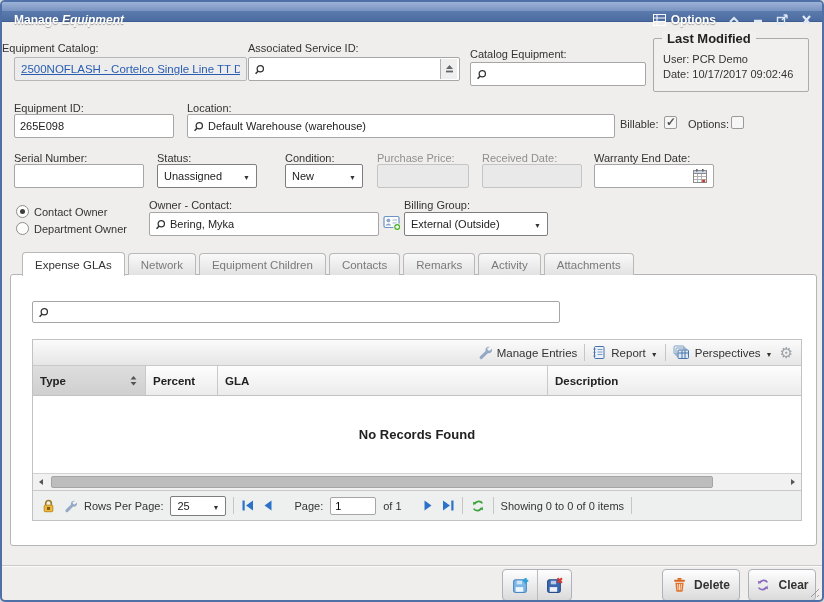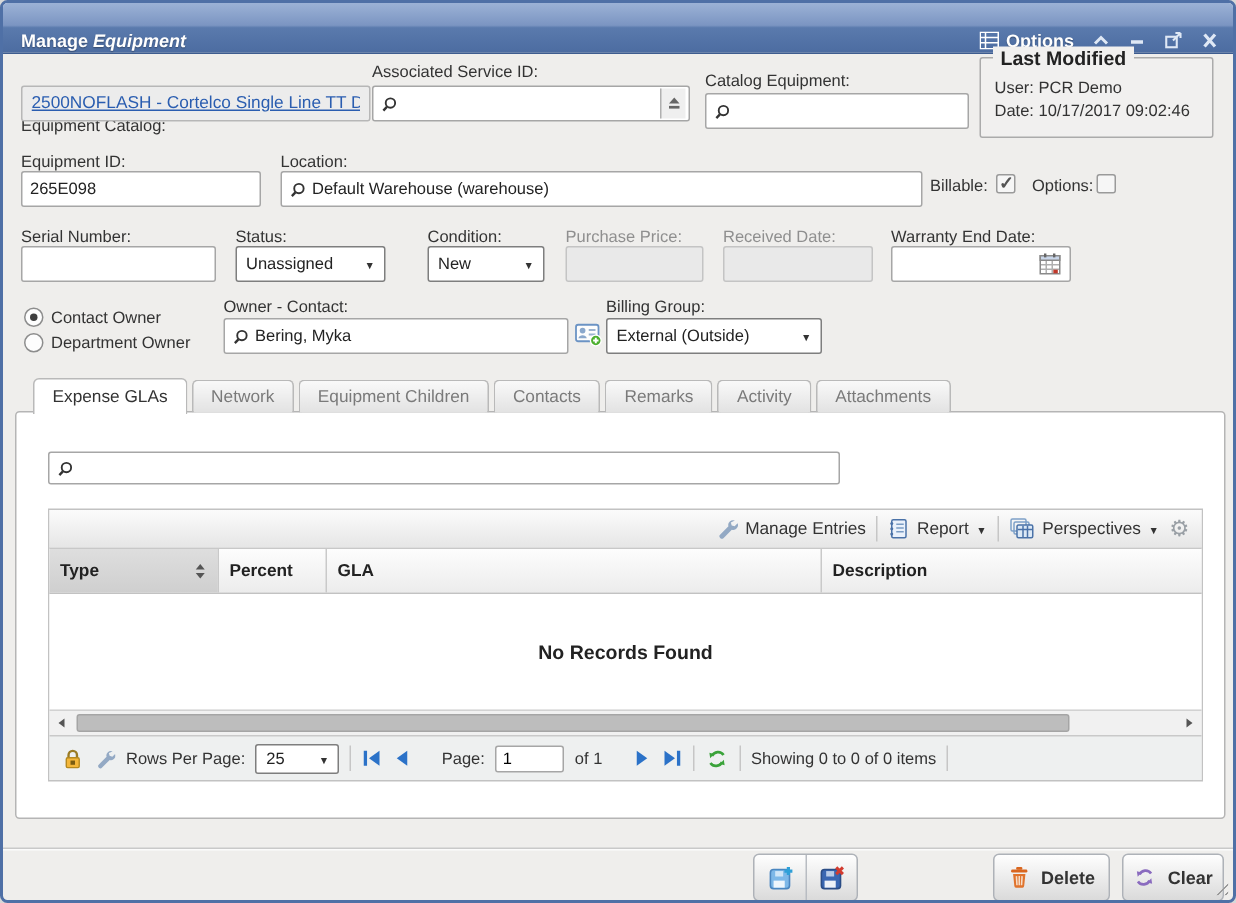--- a/index.html
+++ b/index.html
@@ -3,21 +3,21 @@
 <meta charset="utf-8">
 <style>
   * { margin:0; padding:0; box-sizing:border-box; }
   html,body { background:#d8d8d8; font-family:"Liberation Sans", sans-serif; }
   .win {
     position:relative; width:824px; height:602px; overflow:hidden;
     border:2px solid #4f70a6; border-radius:5px; background:#efeeec;
   }
   
   .titlebar {
-    position:absolute; left:0; top:0; right:0; height:34px;
+    position:absolute; left:0; top:0; right:0; height:20px;
     background:linear-gradient(180deg,#9cb2d6 0%,#7b95c2 45%,#5a7aad 50%,#4c6ca1 100%);
     border-bottom:1px solid #3d5c8f; display:flex; align-items:center;
     color:#fff; padding:16px 10px 0 12px;
   }
   .title { font-size:12px; font-weight:bold; text-shadow:0 1px 1px rgba(0,0,0,.35); }
   .title .em { font-style:italic; }
   .win-controls { margin-left:auto; display:flex; align-items:center; gap:12px; }
   .options-btn { display:flex; align-items:center; gap:5px; font-size:12px; font-weight:bold; cursor:pointer; text-shadow:0 1px 1px rgba(0,0,0,.35); }
   .tb-ic { display:inline-block; cursor:pointer; }
   
@@ -129,21 +129,21 @@
           </svg>
       </span>
       <span class="tb-ic">
         <svg width="11" height="10" viewBox="0 0 11 10">
             <path d="M2 1 L9 9 M9 1 L2 9" stroke="#dfe8f5" stroke-width="2.2"></path>
           </svg>
       </span>
     </div>
   </div>
 
-  <div class="lbl" style="left:12px;top:40px;margin-top:36px;">Equipment Catalog:</div>
+  <div class="lbl" style="left:0;top:40px;">Equipment Catalog:</div>
   <div class="linkbox" style="left:12px;top:55px;width:233px;">
     <a href="#">2500NOFLASH - Cortelco Single Line TT D...</a>
   </div>
 
   <div class="lbl" style="left:246px;top:40px;">Associated Service ID:</div>
   <div class="inp" style="left:246px;top:55px;width:212px;">
     <span>
       <svg width="11" height="11" viewBox="0 0 14 14">
           <circle cx="8" cy="6" r="4" fill="none" stroke="#333" stroke-width="1.6"></circle>
           <line x1="5" y1="9.2" x2="2" y2="12.4" stroke="#333" stroke-width="2"></line>

